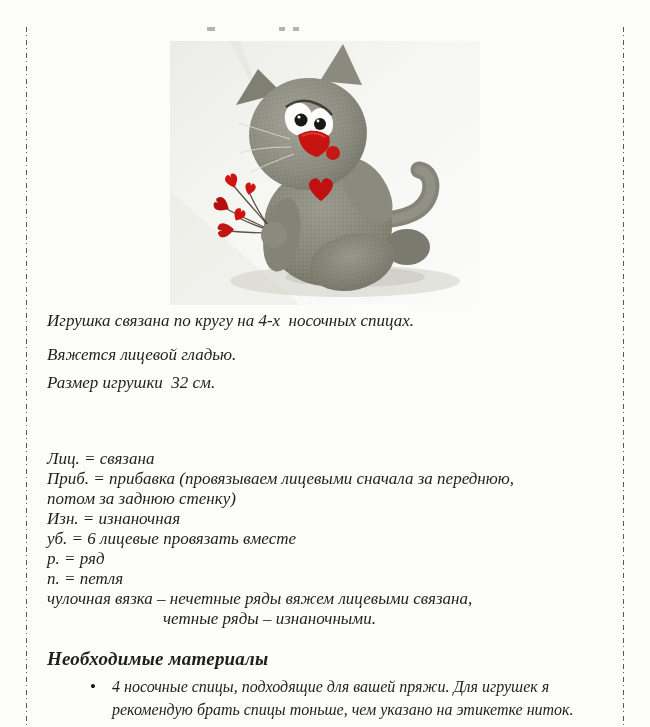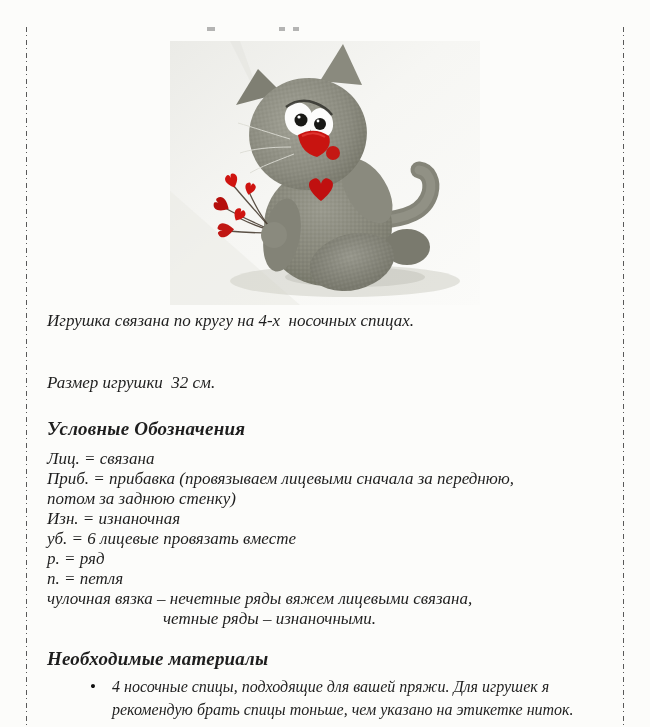--- a/index.html
+++ b/index.html
@@ -167,23 +167,23 @@
         <path transform="translate(52,164) rotate(-60) scale(1.1)" d="M0 7 C-7 1 -8 -5 -3 -7 C-1 -8 0 -5 0 -3 C0 -5 1 -8 3 -7 C8 -5 7 1 0 7 Z" fill="#b50f0c"></path>
         <path transform="translate(69,174) rotate(30) scale(0.9)" d="M0 7 C-7 1 -8 -5 -3 -7 C-1 -8 0 -5 0 -3 C0 -5 1 -8 3 -7 C8 -5 7 1 0 7 Z"></path>
         <path transform="translate(56,189) rotate(-95) scale(1.15)" d="M0 7 C-7 1 -8 -5 -3 -7 C-1 -8 0 -5 0 -3 C0 -5 1 -8 3 -7 C8 -5 7 1 0 7 Z" fill="#c01713"></path>
       </g>
 
       <circle cx="104" cy="194" r="13" fill="#8a8a7e"></circle>
     </svg>
   </div>
 
   <div class="textline" style="top:284px;">Игрушка связана по кругу на 4-х  носочных спицах.</div>
+  <div class="textline" style="top:318px;">Вяжется лицевой гладью.</div>
   <div class="textline" style="top:346px;">Размер игрушки  32 см.</div>
 
-  <div class="heading" style="top:390px;">Условные Обозначения</div>
 
   <div class="abbr-block">
     <div class="abbr-line">Лиц. = связана</div>
     <div class="abbr-line wrap">Приб. = прибавка (провязываем лицевыми сначала за переднюю, потом за заднюю стенку)</div>
     <div class="abbr-line">Изн. = изнаночная</div>
     <div class="abbr-line">уб. = 6 лицевые провязать вместе</div>
     <div class="abbr-line">р. = ряд</div>
     <div class="abbr-line">п. = петля</div>
     <div class="abbr-line">чулочная вязка – нечетные ряды вяжем лицевыми связана,</div>
     <div class="abbr-line indent">четные ряды – изнаночными.</div>

